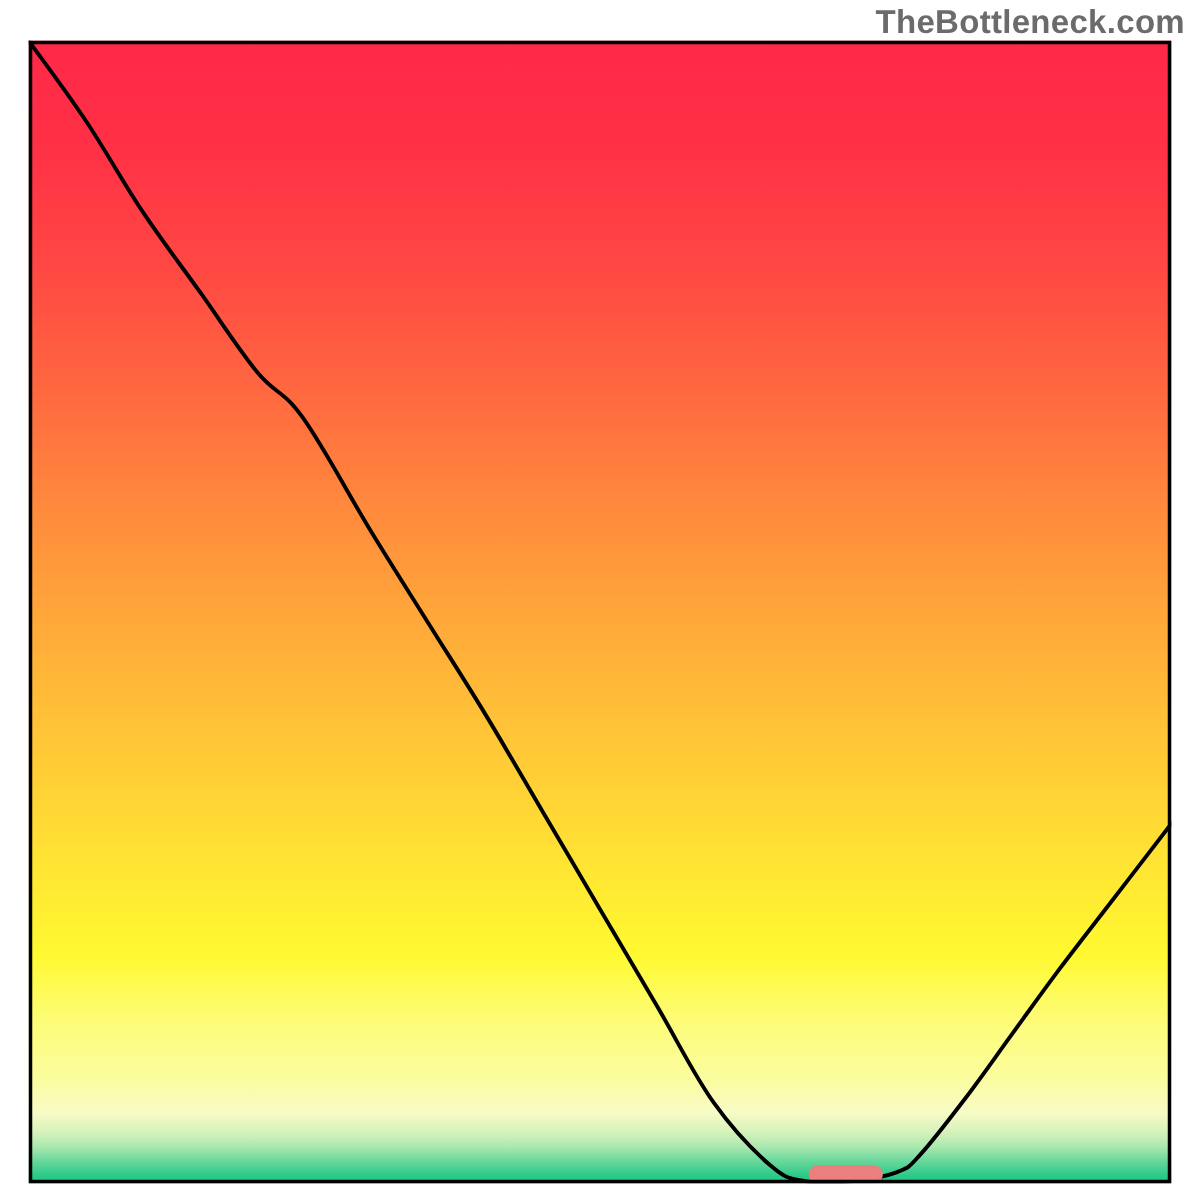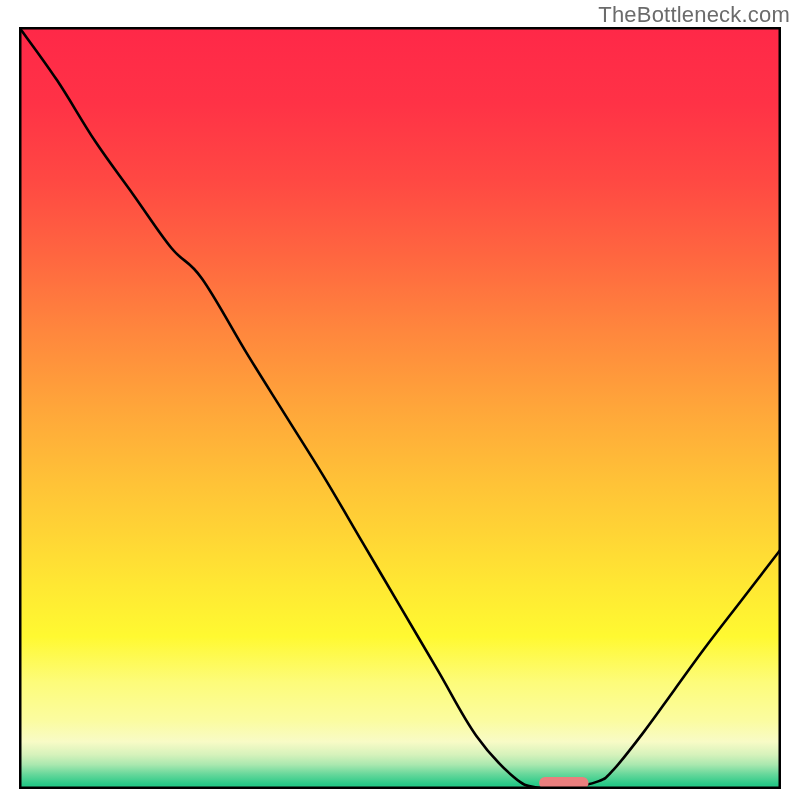--- a/index.html
+++ b/index.html
@@ -13,21 +13,21 @@
   .container {
     position: relative;
     width: 800px;
     height: 800px;
   }
   .watermark {
     position: absolute;
     top: 2px;
     right: 10px;
     font-size: 22px;
-    font-weight: normal;
+    font-weight: bold;
     color: #6b6b6b;
     letter-spacing: 0.2px;
   }
   .chart-wrap {
     position: absolute;
     left: 19px;
     top: 27px;
     width: 762px;
     height: 762px;
   }

